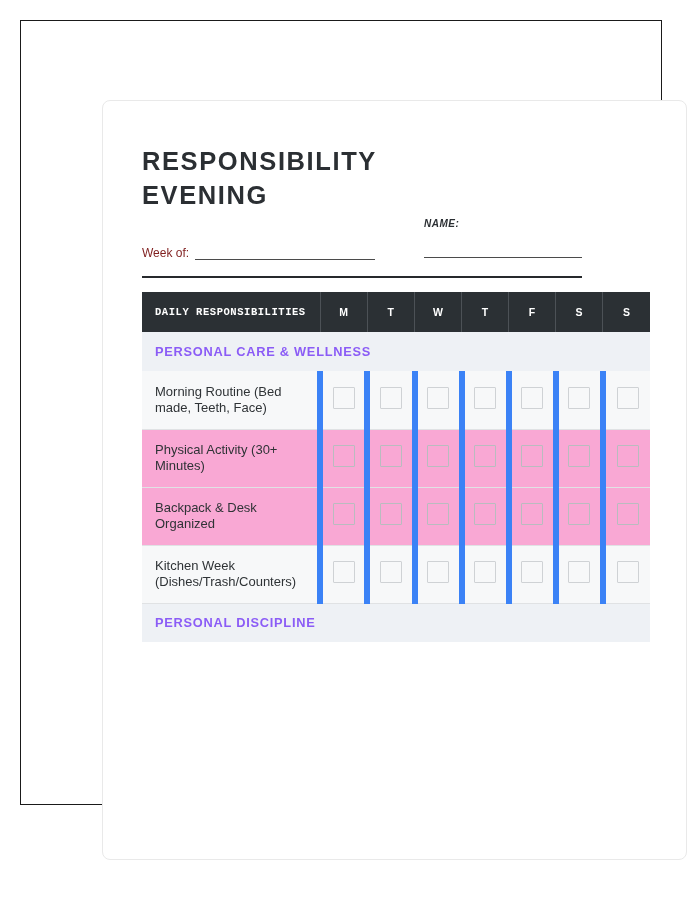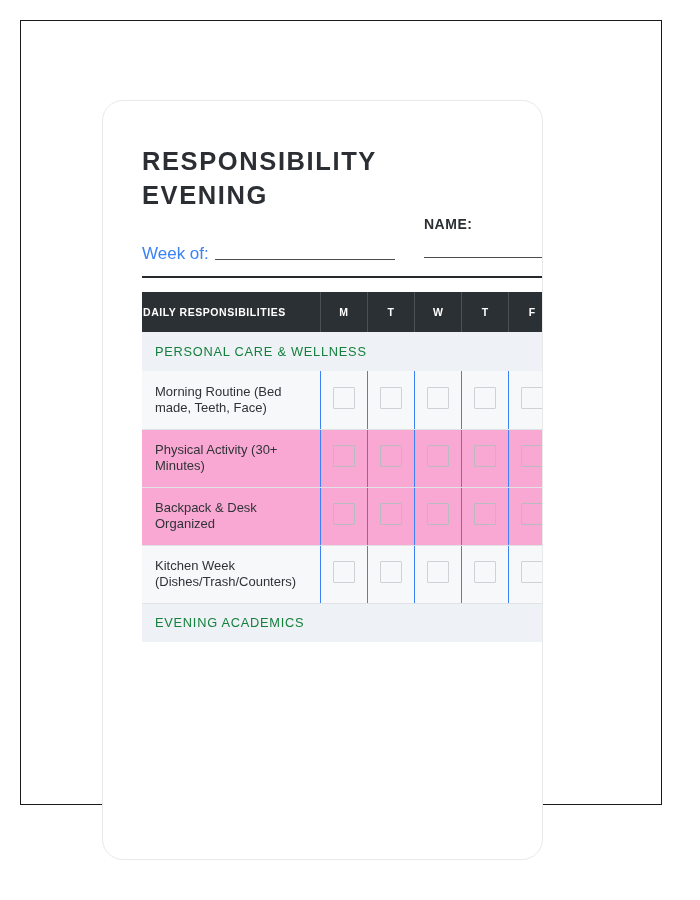--- a/index.html
+++ b/index.html
@@ -21,25 +21,25 @@
     height: 785px;
     border: 1.3px solid #1a1a1a;
     background: #ffffff;
   }
 
   
   #doc-card {
     position: absolute;
     left: 81px;
     top: 79px;
-    width: 441px;
+    width: 585px;
     height: 760px;
     background: #ffffff;
     border: 1px solid #e9e9e9;
-    border-radius: 21px;
+    border-radius: 8px;
     overflow: hidden;
   }
 
   
   #doc-header {
     position: absolute;
     left: 39px;   
     top: 43px;    
     width: 440px;
   }
@@ -60,44 +60,45 @@
   }
 
   #weekof-group {
     position: absolute;
     left: 0;
     top: 28px;
     display: flex;
     align-items: flex-end;
   }
   #weekof-label {
-    font-size: 17px;
-    color: #3b82f6;
+    font-size: 12px;
+    color: #7f1d1d;
     line-height: 17px;
     white-space: nowrap;
   }
   #weekof-rule {
     width: 180px;
     height: 0;
     border-bottom: 1.4px solid #4b4b4b;
     margin-left: 6px;
     margin-bottom: 2px;
   }
 
   #name-group {
     position: absolute;
     left: 282px;
     top: 0;
   }
   #name-label {
-    font-size: 14px;
+    font-size: 10px;
     font-weight: bold;
     letter-spacing: 0.5px;
     color: #2b2f33;
     line-height: 14px;
+    font-style: italic;
   }
   #name-rule {
     width: 158px;
     height: 0;
     border-bottom: 1.4px solid #4b4b4b;
     margin-top: 26px;
   }
 
   #header-divider {
     width: 440px;
@@ -123,38 +124,38 @@
     background: #2b3034;
     color: #ffffff;
     height: 40px;
     font-size: 10.5px;
     font-weight: bold;
     letter-spacing: 0.55px;
     border-right: 1px solid #4c5156;
     vertical-align: middle;
   }
   thead th:last-child { border-right: none; }
-  th.th-task { text-align: left; padding-left: 1px; }
+  th.th-task { text-align: left; padding-left: 13px; font-family: Liberation Mono, monospace; }
   th.th-day  { text-align: center; letter-spacing: 0.3px; }
 
   tr.section-row td {
     background: #eef1f5;
     height: 39px;
     padding: 0 0 0 13px;
-    color: #15803d;
+    color: #8b5cf6;
     font-size: 12.8px;
-    font-weight: normal;
+    font-weight: bold;
     letter-spacing: 0.75px;
     vertical-align: middle;
     border: none;
   }
 
   tr.task-row td {
     height: 58px;
-    border-right: 1px solid #3b82f6;
+    border-right: 6px solid #3b82f6;
     border-bottom: 1px solid #e0e2e4;
     vertical-align: middle;
   }
   tr.task-row td:last-child { border-right: none; }
 
   tr.task-row td.task-label {
     padding: 0 10px 0 13px;
     font-size: 13px;
     color: #2f3336;
     line-height: 16px;
@@ -266,19 +267,19 @@
             <td class="task-label">Kitchen Week (Dishes/Trash/Counters)</td>
             <td class="day-cell"><span class="checkbox"></span></td>
             <td class="day-cell"><span class="checkbox"></span></td>
             <td class="day-cell"><span class="checkbox"></span></td>
             <td class="day-cell"><span class="checkbox"></span></td>
             <td class="day-cell"><span class="checkbox"></span></td>
             <td class="day-cell"><span class="checkbox"></span></td>
             <td class="day-cell"><span class="checkbox"></span></td>
           </tr>
           <tr class="section-row">
-            <td colspan="8">EVENING ACADEMICS</td>
+            <td colspan="8">PERSONAL DISCIPLINE</td>
           </tr>
         </tbody>
     </table>
 
   </div>
 </div>
 
 </body></html>

